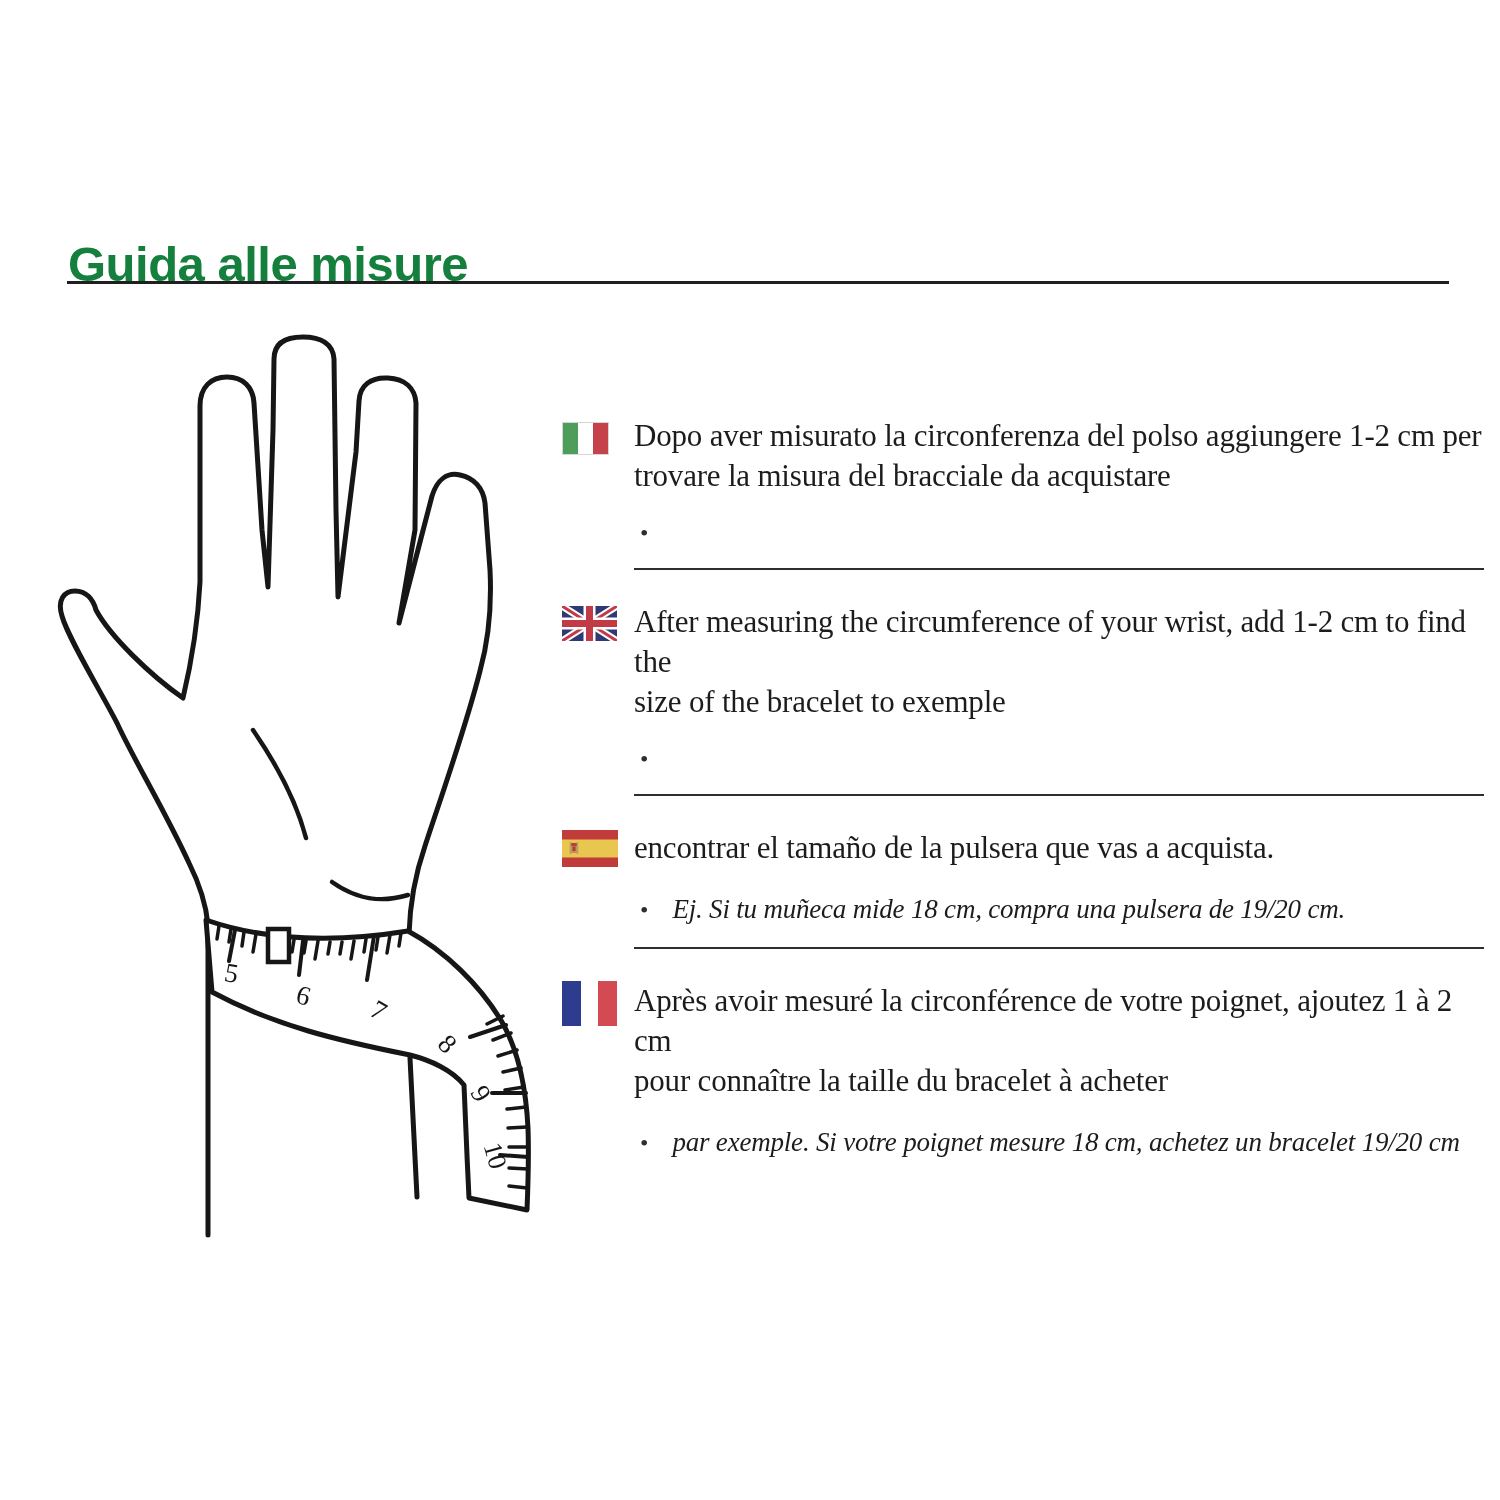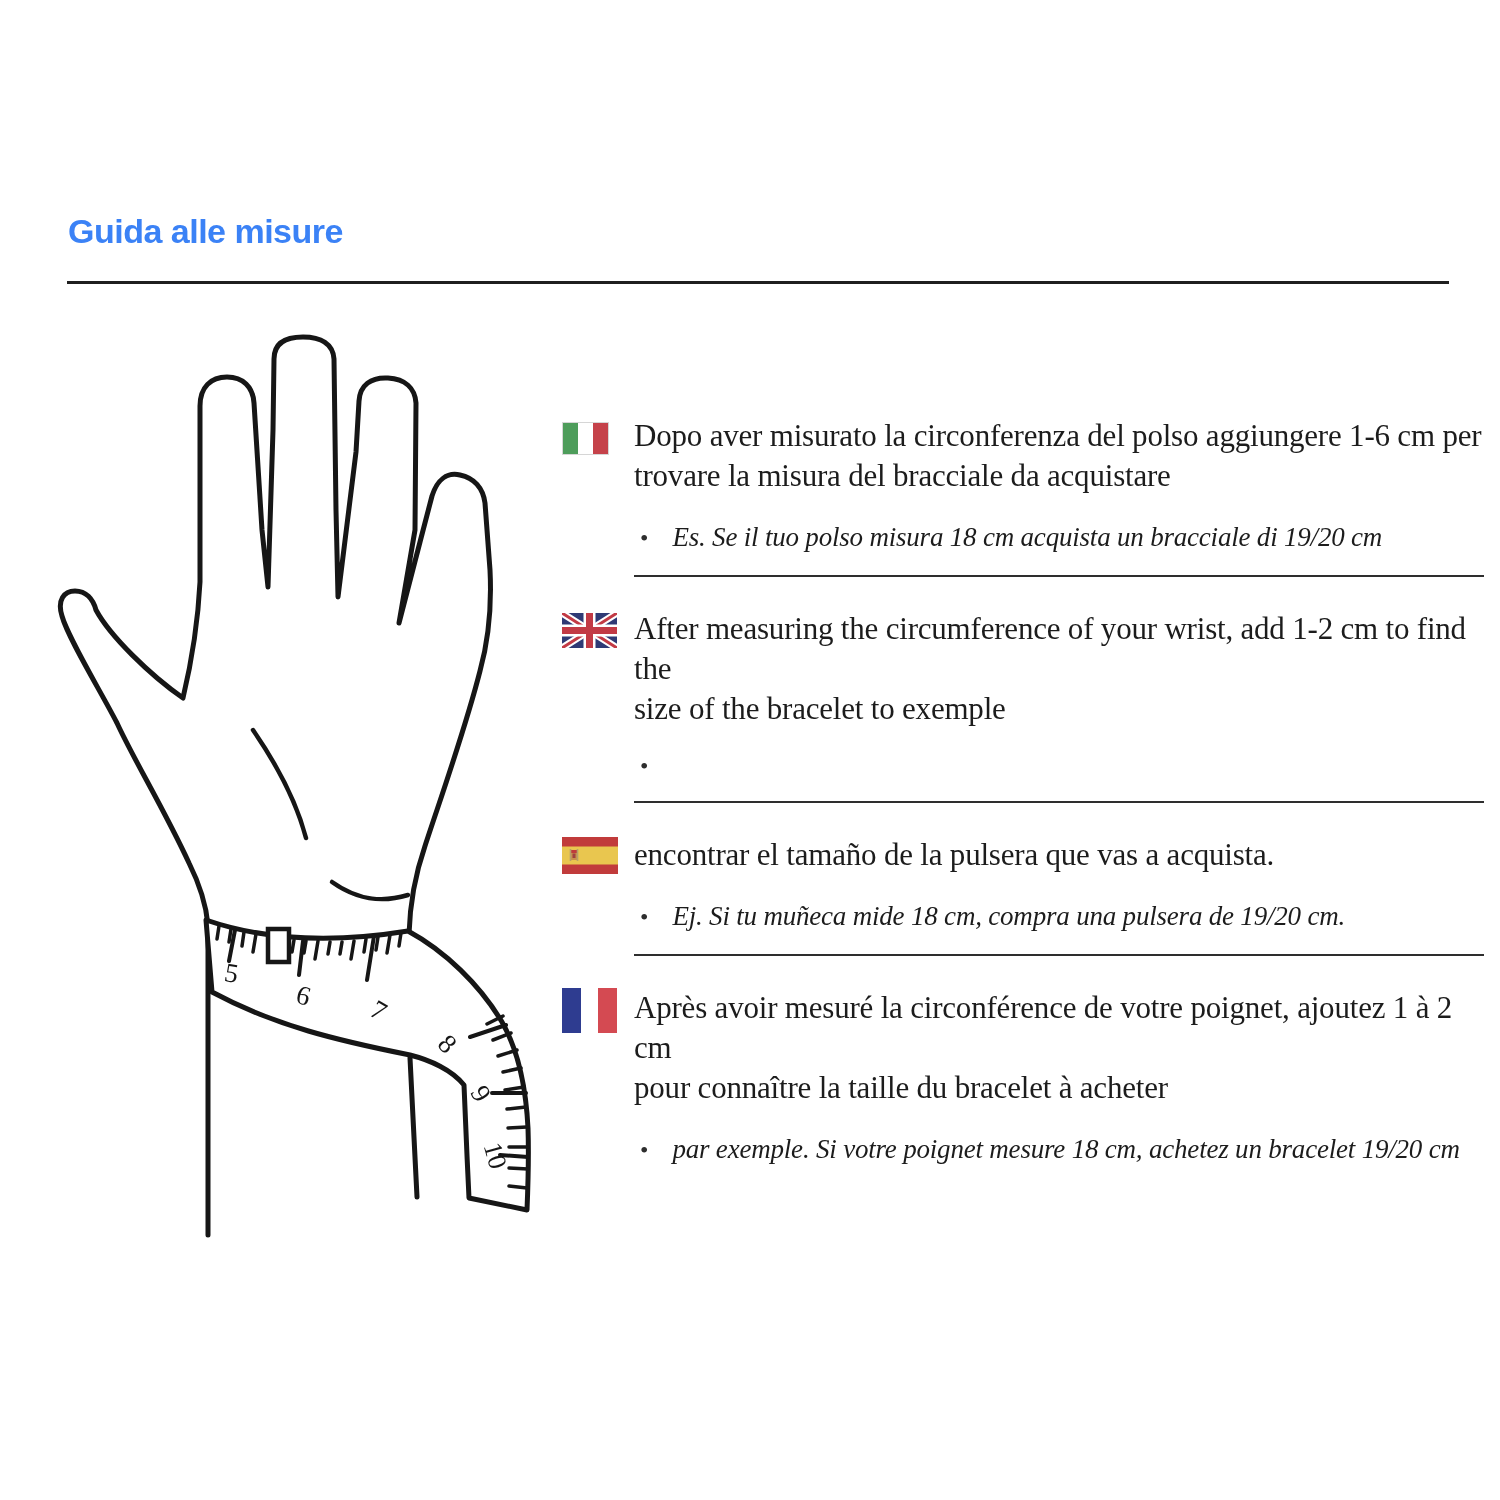--- a/index.html
+++ b/index.html
@@ -1,22 +1,22 @@
 <!DOCTYPE html>
 <html><head>
 <meta charset="utf-8">
 <style>
   html,body{margin:0;padding:0;background:#ffffff;}
   body{width:1500px;height:1500px;position:relative;overflow:hidden;
        font-family:"Liberation Serif",serif;color:#1c1c1c;}
 
   
-  .page-title{position:absolute;left:68px;top:212px;
+  .page-title{position:absolute;left:68px;top:236px;
     font-family:"Liberation Sans",sans-serif;font-weight:700;
-    font-size:34px;letter-spacing:-0.5px;color:#3b82f6;}
+    font-size:49px;letter-spacing:-0.5px;color:#15803d;}
   .title-rule{position:absolute;left:67px;top:281px;width:1382px;height:3px;
     background:#1f1f1f;}
 
   
   .hand-wrap{position:absolute;left:40px;top:330px;width:530px;height:915px;}
 
   
   .content{position:absolute;left:562px;top:416px;width:922px;}
   .section{display:flex;gap:16px;margin-bottom:32px;}
   .flag-box{flex:0 0 56px;display:flex;justify-content:flex-start;}
@@ -112,26 +112,25 @@
   <div class="section">
     <div class="flag-box mt6">
       <svg width="47" height="33" viewBox="0 0 47 33">
         <rect x="0.5" y="0.5" width="46" height="32" fill="#ffffff" stroke="#d6d6d6"></rect>
         <rect x="1" y="1" width="15" height="31" fill="#4e9d5b"></rect>
         <rect x="31" y="1" width="15" height="31" fill="#c5424a"></rect>
       </svg>
     </div>
     <div class="txt-col">
       <p class="main-text">
-        <span>Dopo aver misurato la circonferenza del polso aggiungere 1-6 cm per</span>
+        <span>Dopo aver misurato la circonferenza del polso aggiungere 1-2 cm per</span>
         <span>trovare la misura del bracciale da acquistare</span>
       </p>
       <div class="bullet-row">
         <span class="bullet-glyph">•</span>
-        <span class="example">Es. Se il tuo polso misura 18 cm acquista un bracciale di 19/20 cm</span>
       </div>
       <div class="divider"></div>
     </div>
   </div>
 
   <div class="section">
     <div class="flag-box mt4">
       <svg width="55" height="35" viewBox="0 0 55 35">
         <rect width="55" height="35" fill="#2f3a75"></rect>
         <path d="M0,0 L55,35 M55,0 L0,35" stroke="#ffffff" stroke-width="7"></path>

